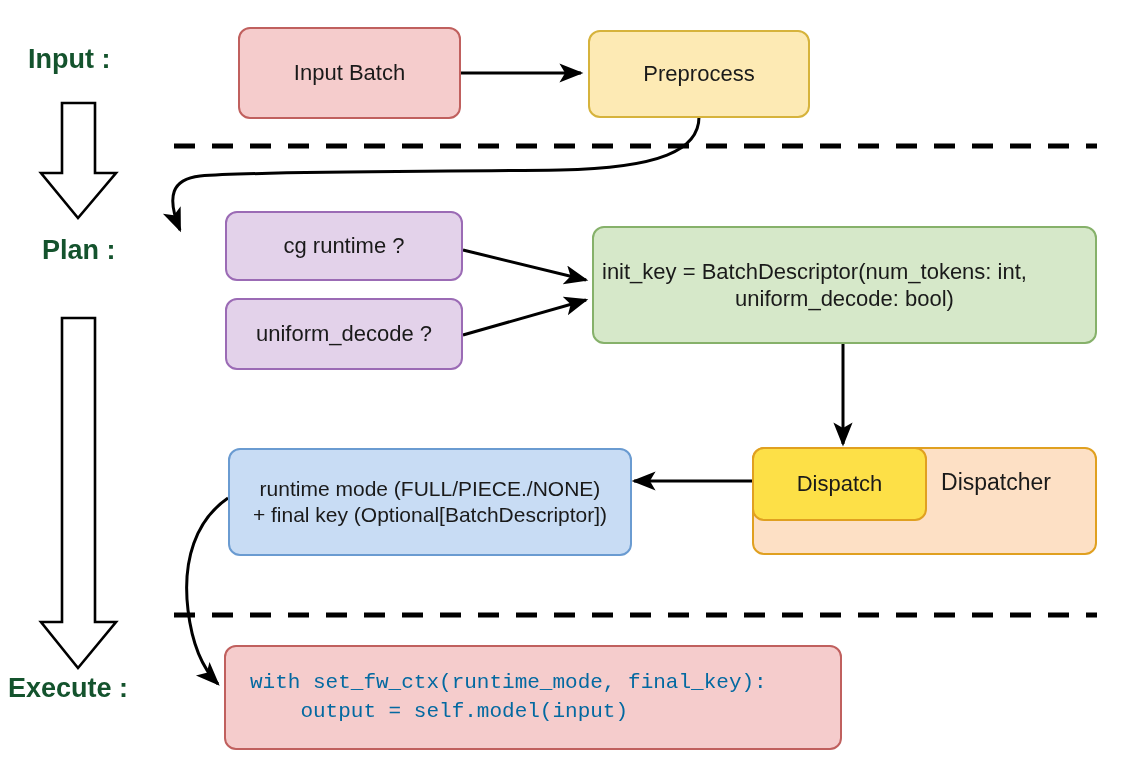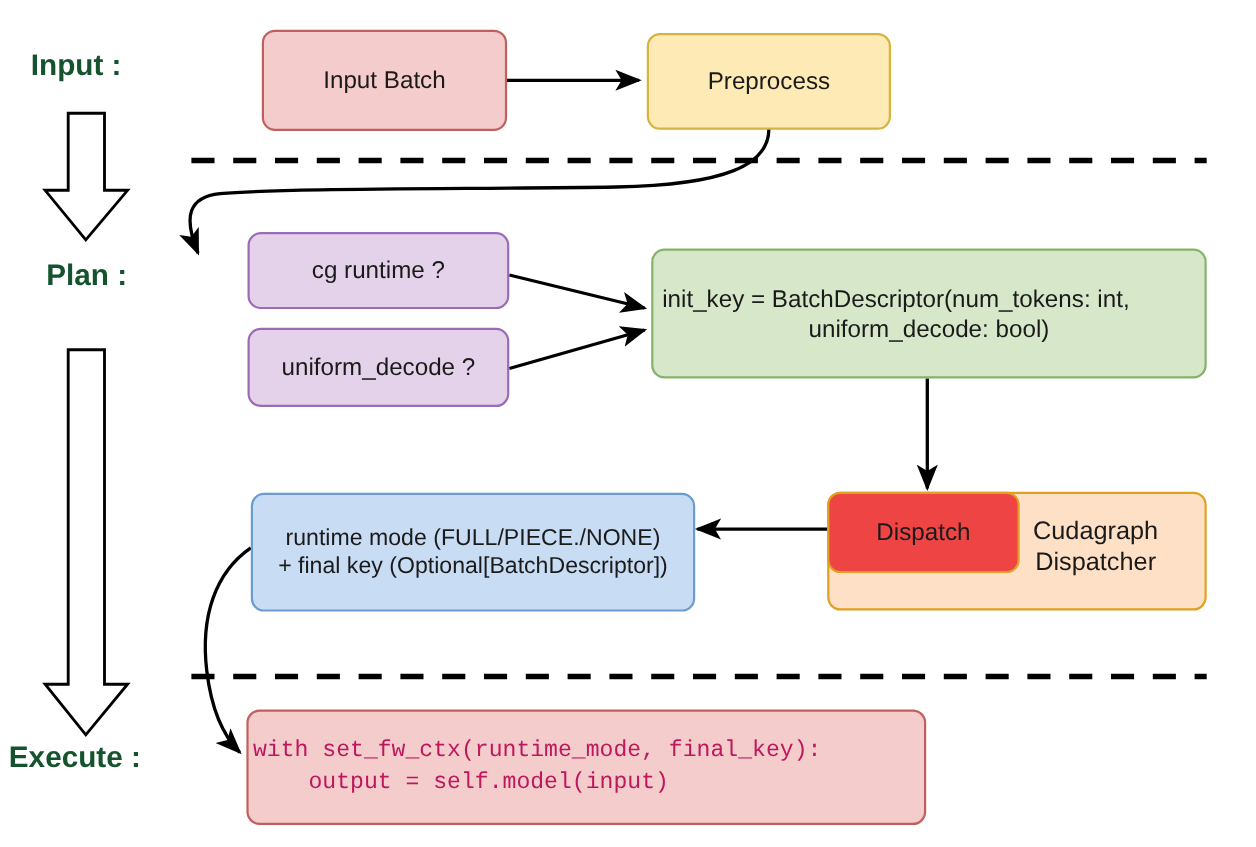--- a/index.html
+++ b/index.html
@@ -68,42 +68,42 @@
     background: #c8dcf4;
     border-color: #6a9bd1;
   }
   .node-orange-outer {
     background: #fde0c5;
     border-color: #e0a020;
     align-items: flex-start;
     justify-content: flex-end;
   }
   .node-orange-inner {
-    background: #ef4444;
+    background: #fde047;
     border-color: #e0a020;
   }
   .dispatcher-label {
     width: 170px;
     padding-top: 16px;
     padding-right: 6px;
     text-align: center;
     font-size: 23px;
     line-height: 1.2;
   }
   .code-node {
     background: #f5cccc;
     border-color: #c0605e;
     font-family: "Liberation Mono", monospace;
     font-size: 21px;
-    color: #be185d;
+    color: #0369a1;
     justify-content: flex-start;
     align-items: center;
     text-align: right;
     white-space: pre;
-    padding-left: 4px;
+    padding-left: 24px;
     line-height: 1.35;
   }
   .node-green .gtext { font-size: 22px; }
   .node-blue .btext { font-size: 21px; }
 </style>
 </head>
 <body>
 
 <div id="canvas">
 
@@ -158,21 +158,20 @@
     <span>uniform_decode ?</span>
   </div>
 
   <div class="node node-green" style="left:592px; top:226px; width:505px; height:118px; flex-direction:column;">
     <span class="gtext" style="align-self:flex-start;">init_key = BatchDescriptor(num_tokens: int,</span>
     <span class="gtext">uniform_decode: bool)</span>
   </div>
 
   <div class="node node-orange-outer" style="left:752px; top:447px; width:345px; height:108px;">
     <div class="dispatcher-label">
-      <div>Cudagraph</div>
       <div>Dispatcher</div>
     </div>
   </div>
 
   <div class="node node-orange-inner" style="left:752px; top:447px; width:175px; height:74px;">
     <span>Dispatch</span>
   </div>
 
   <div class="node node-blue" style="left:228px; top:448px; width:404px; height:108px; flex-direction:column;">
     <span class="btext">runtime mode (FULL/PIECE./NONE)</span>

